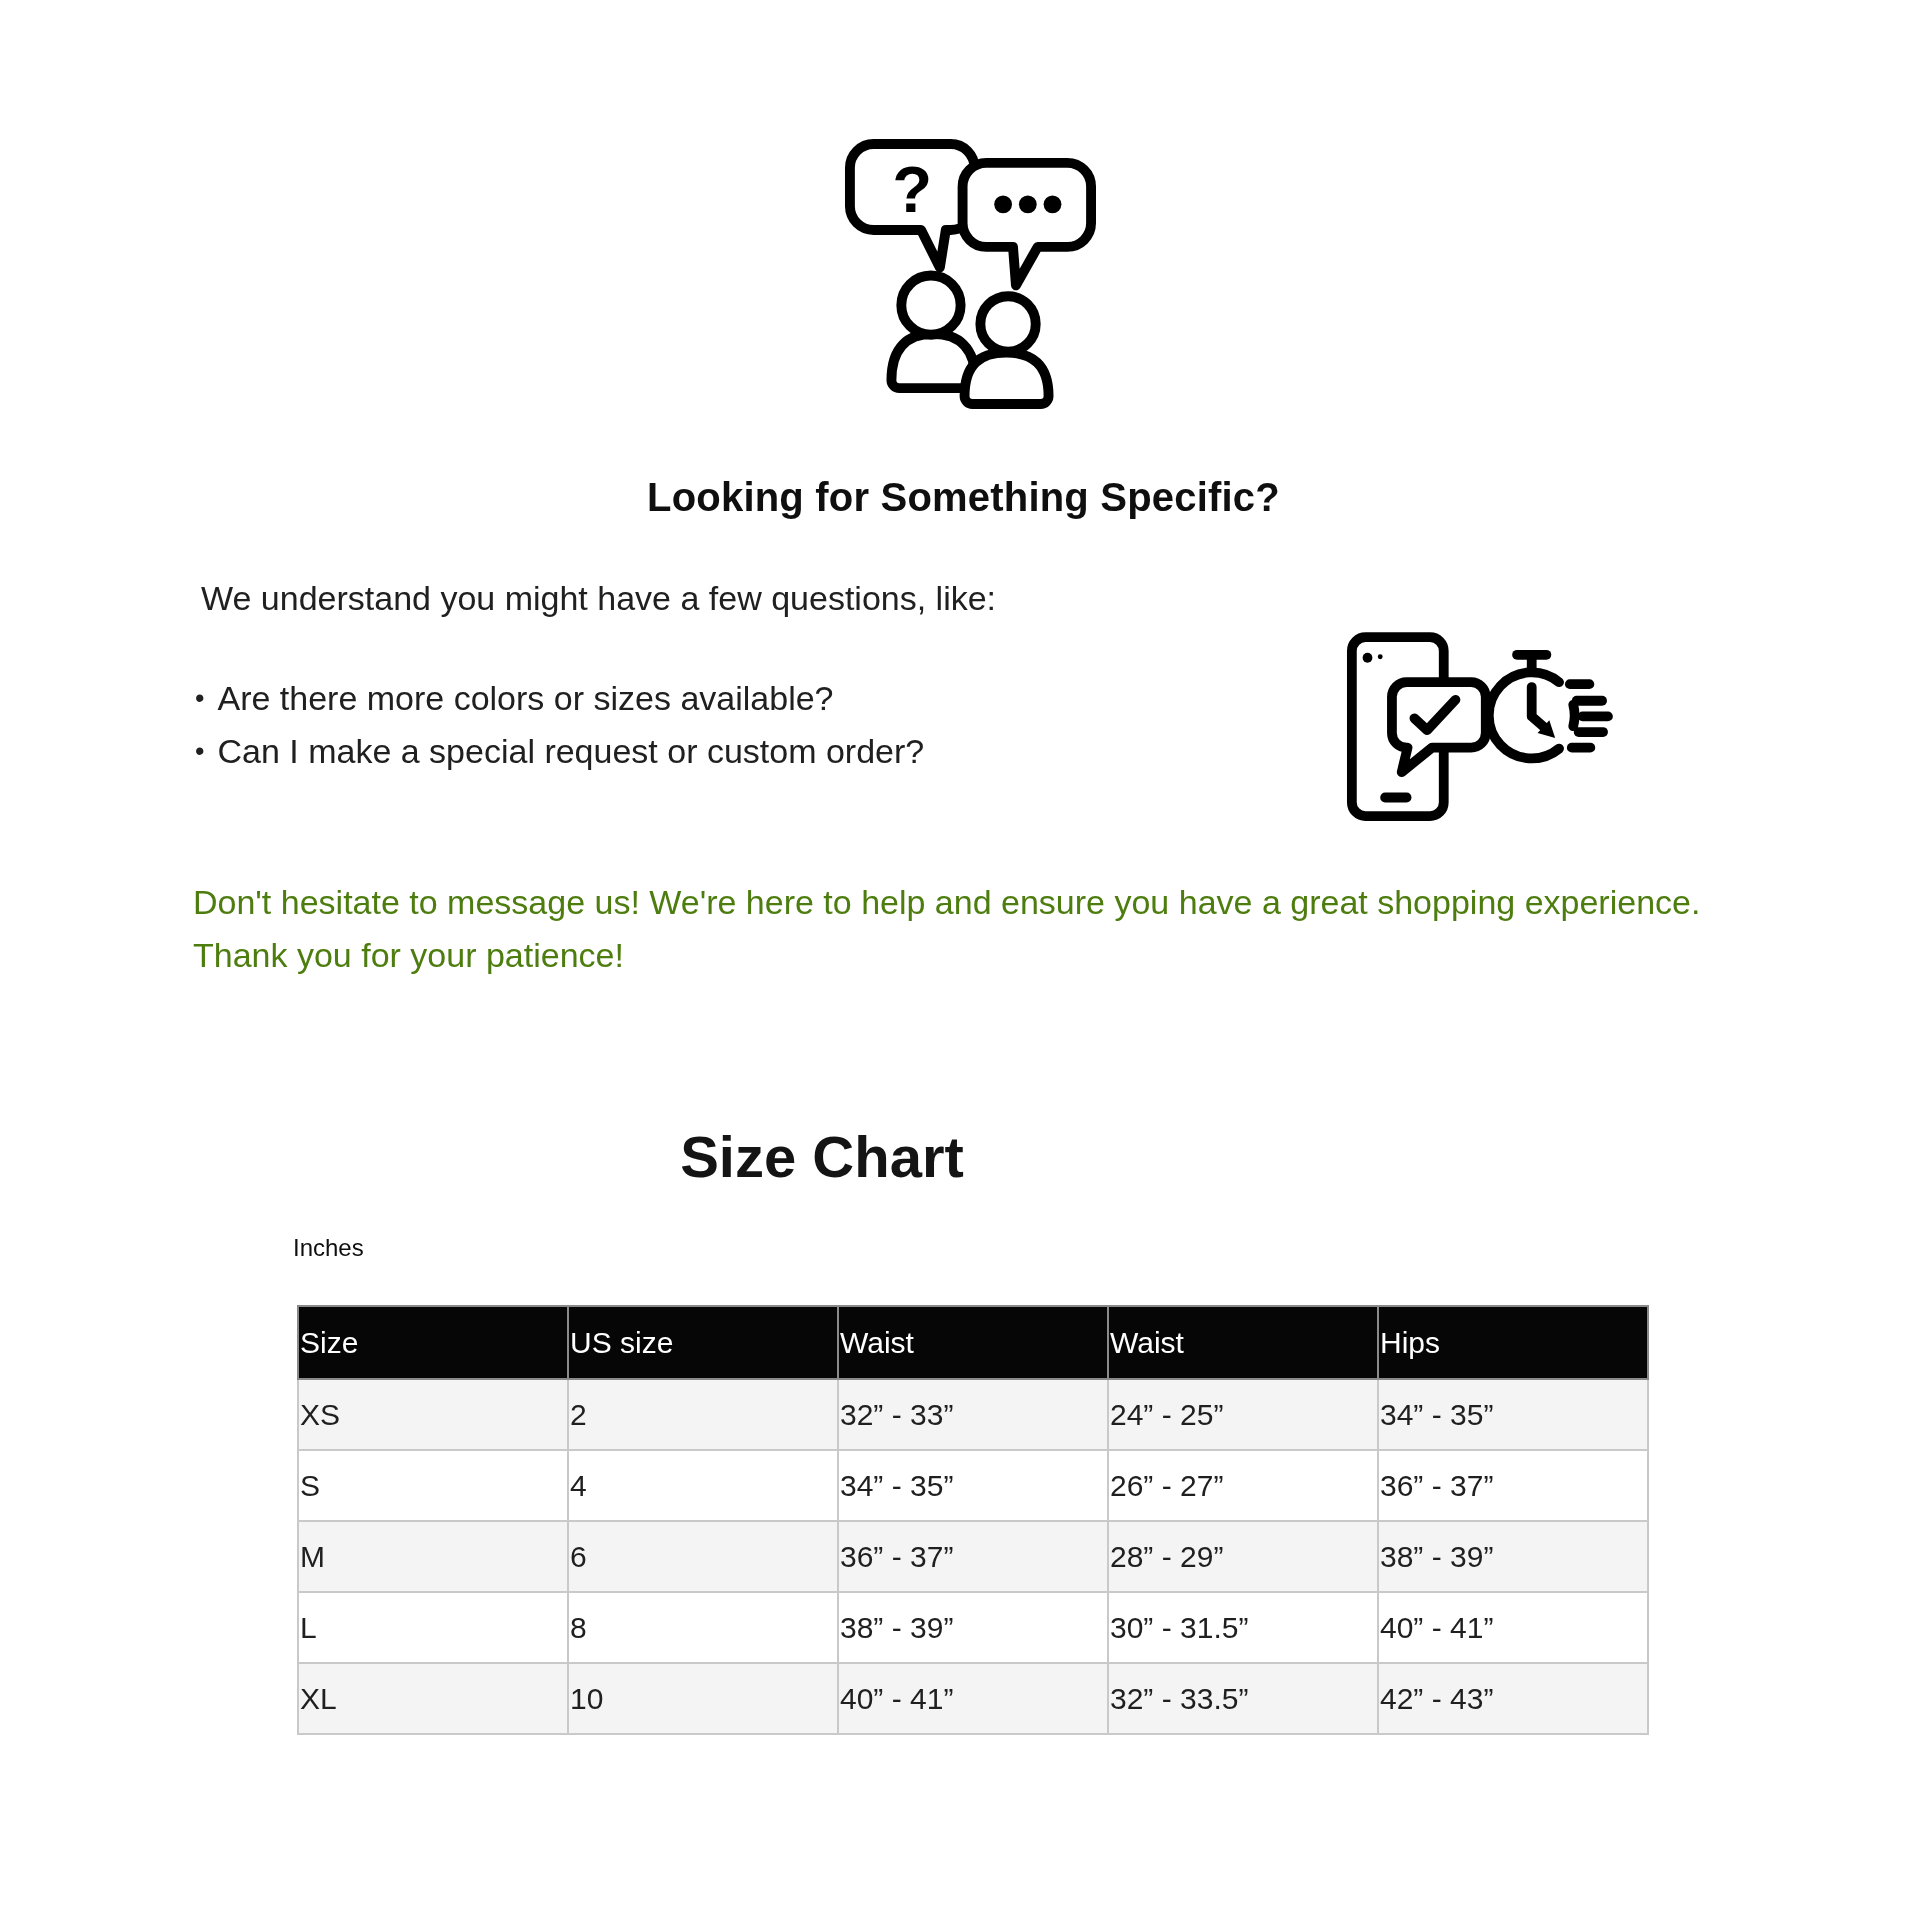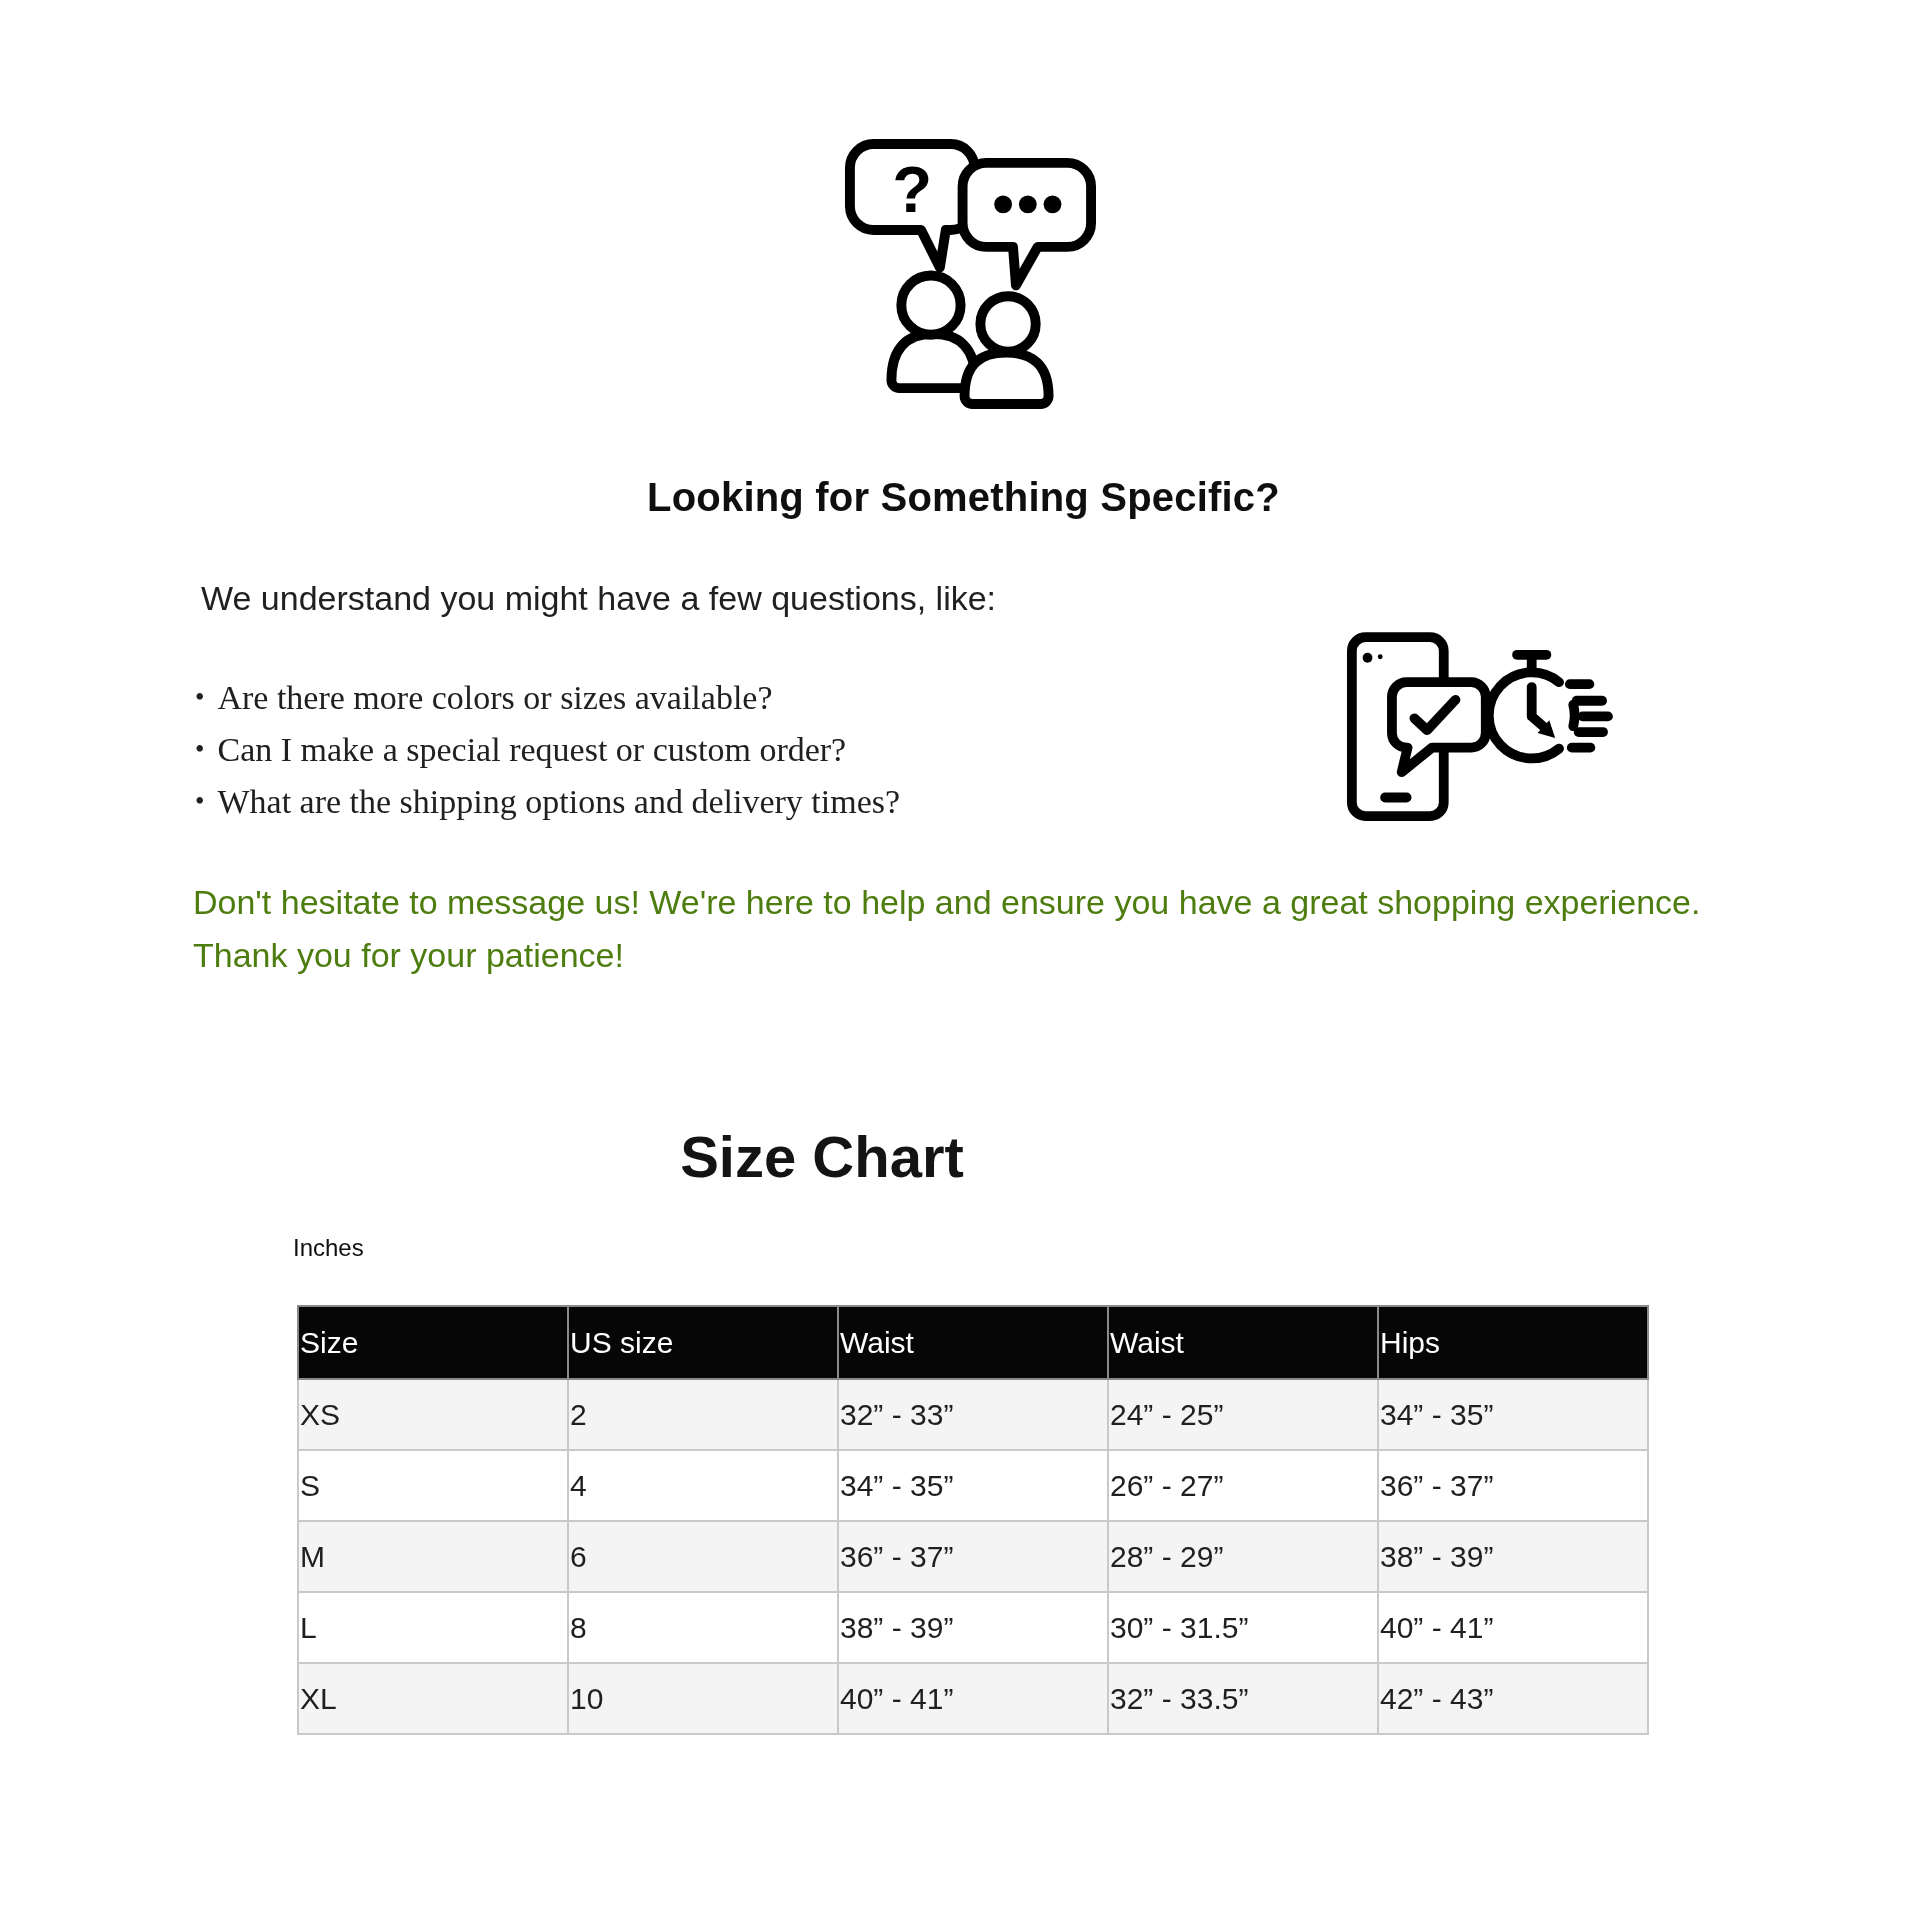--- a/index.html
+++ b/index.html
@@ -8,21 +8,21 @@
     font-family:"Liberation Sans",sans-serif;color:#1f1f1f;overflow:hidden;
   }
   .icon-svg{display:block;width:100%;height:100%;}
   .chat-icon{position:absolute;left:844px;top:137px;width:252px;height:277px;}
   .phone-icon{position:absolute;left:1346px;top:630px;width:303px;height:206px;}
   .main-heading{
     position:absolute;left:0;top:475px;width:1927px;margin:0;text-align:center;
     font-size:40px;font-weight:700;color:#0f0f0f;letter-spacing:0.2px;
   }
   .intro{position:absolute;left:193px;top:566px;margin:8px;font-size:34px;line-height:48px;color:#202020;}
-  .questions{position:absolute;left:195px;top:673px;font-size:34px;line-height:50px;color:#202020;font-family:Liberation Serif, serif;}
+  .questions{position:absolute;left:195px;top:673px;font-size:34px;line-height:50px;color:#202020;}
   .q .bullet{display:inline-block;margin-right:13px;font-size:27px;transform:translateY(-3px);}
   .closing{position:absolute;left:193px;top:876px;margin:0;width:1530px;font-size:34px;line-height:53px;color:#4d7c0f;}
   .size-title{
     position:absolute;left:0;top:1123px;width:1644px;margin:0;text-align:center;
     font-size:58px;font-weight:700;color:#141414;
   }
   .inches{position:absolute;left:293px;top:1234px;font-size:24px;color:#0f0f0f;}
   .size-table{
     position:absolute;left:297px;top:1305px;width:1352px;
     border-collapse:collapse;table-layout:fixed;font-size:30px;color:#1f1f1f;text-align:left;
@@ -57,21 +57,20 @@
       <circle class="ico-stroke" cx="166" cy="189" r="28"></circle>
     </svg>
   </div>
 
   <h1 class="main-heading">Looking for Something Specific?</h1>
   <p class="intro">We understand you might have a few questions, like:</p>
 
   <div class="questions">
     <div class="q"><span class="bullet">•</span><span>Are there more colors or sizes available?</span></div>
     <div class="q"><span class="bullet">•</span><span>Can I make a special request or custom order?</span></div>
-    <div class="q"><span class="bullet">•</span><span>What are the shipping options and delivery times?</span></div>
   </div>
 
   <div class="phone-icon">
     <svg class="icon-svg" viewBox="0 0 310 210" xmlns="http://www.w3.org/2000/svg">
       <rect class="ico-stroke" x="6" y="7" width="94" height="183" rx="14"></rect>
       <circle class="ico-fill" cx="22" cy="28" r="5"></circle>
       <circle class="ico-fill" cx="35" cy="27" r="2.5"></circle>
       <path class="ico-line" d="M 40,171 H 62"></path>
       <path class="ico-stroke" d="M 62,53 H 128 A 15,15 0 0 1 143,68 V 105 A 15,15 0 0 1 128,120 H 88 L 57,145 L 63,120 H 62 A 15,15 0 0 1 47,105 V 68 A 15,15 0 0 1 62,53 Z"></path>
       <path class="ico-line" d="M 70,90 L 83,102 L 112,71"></path>

